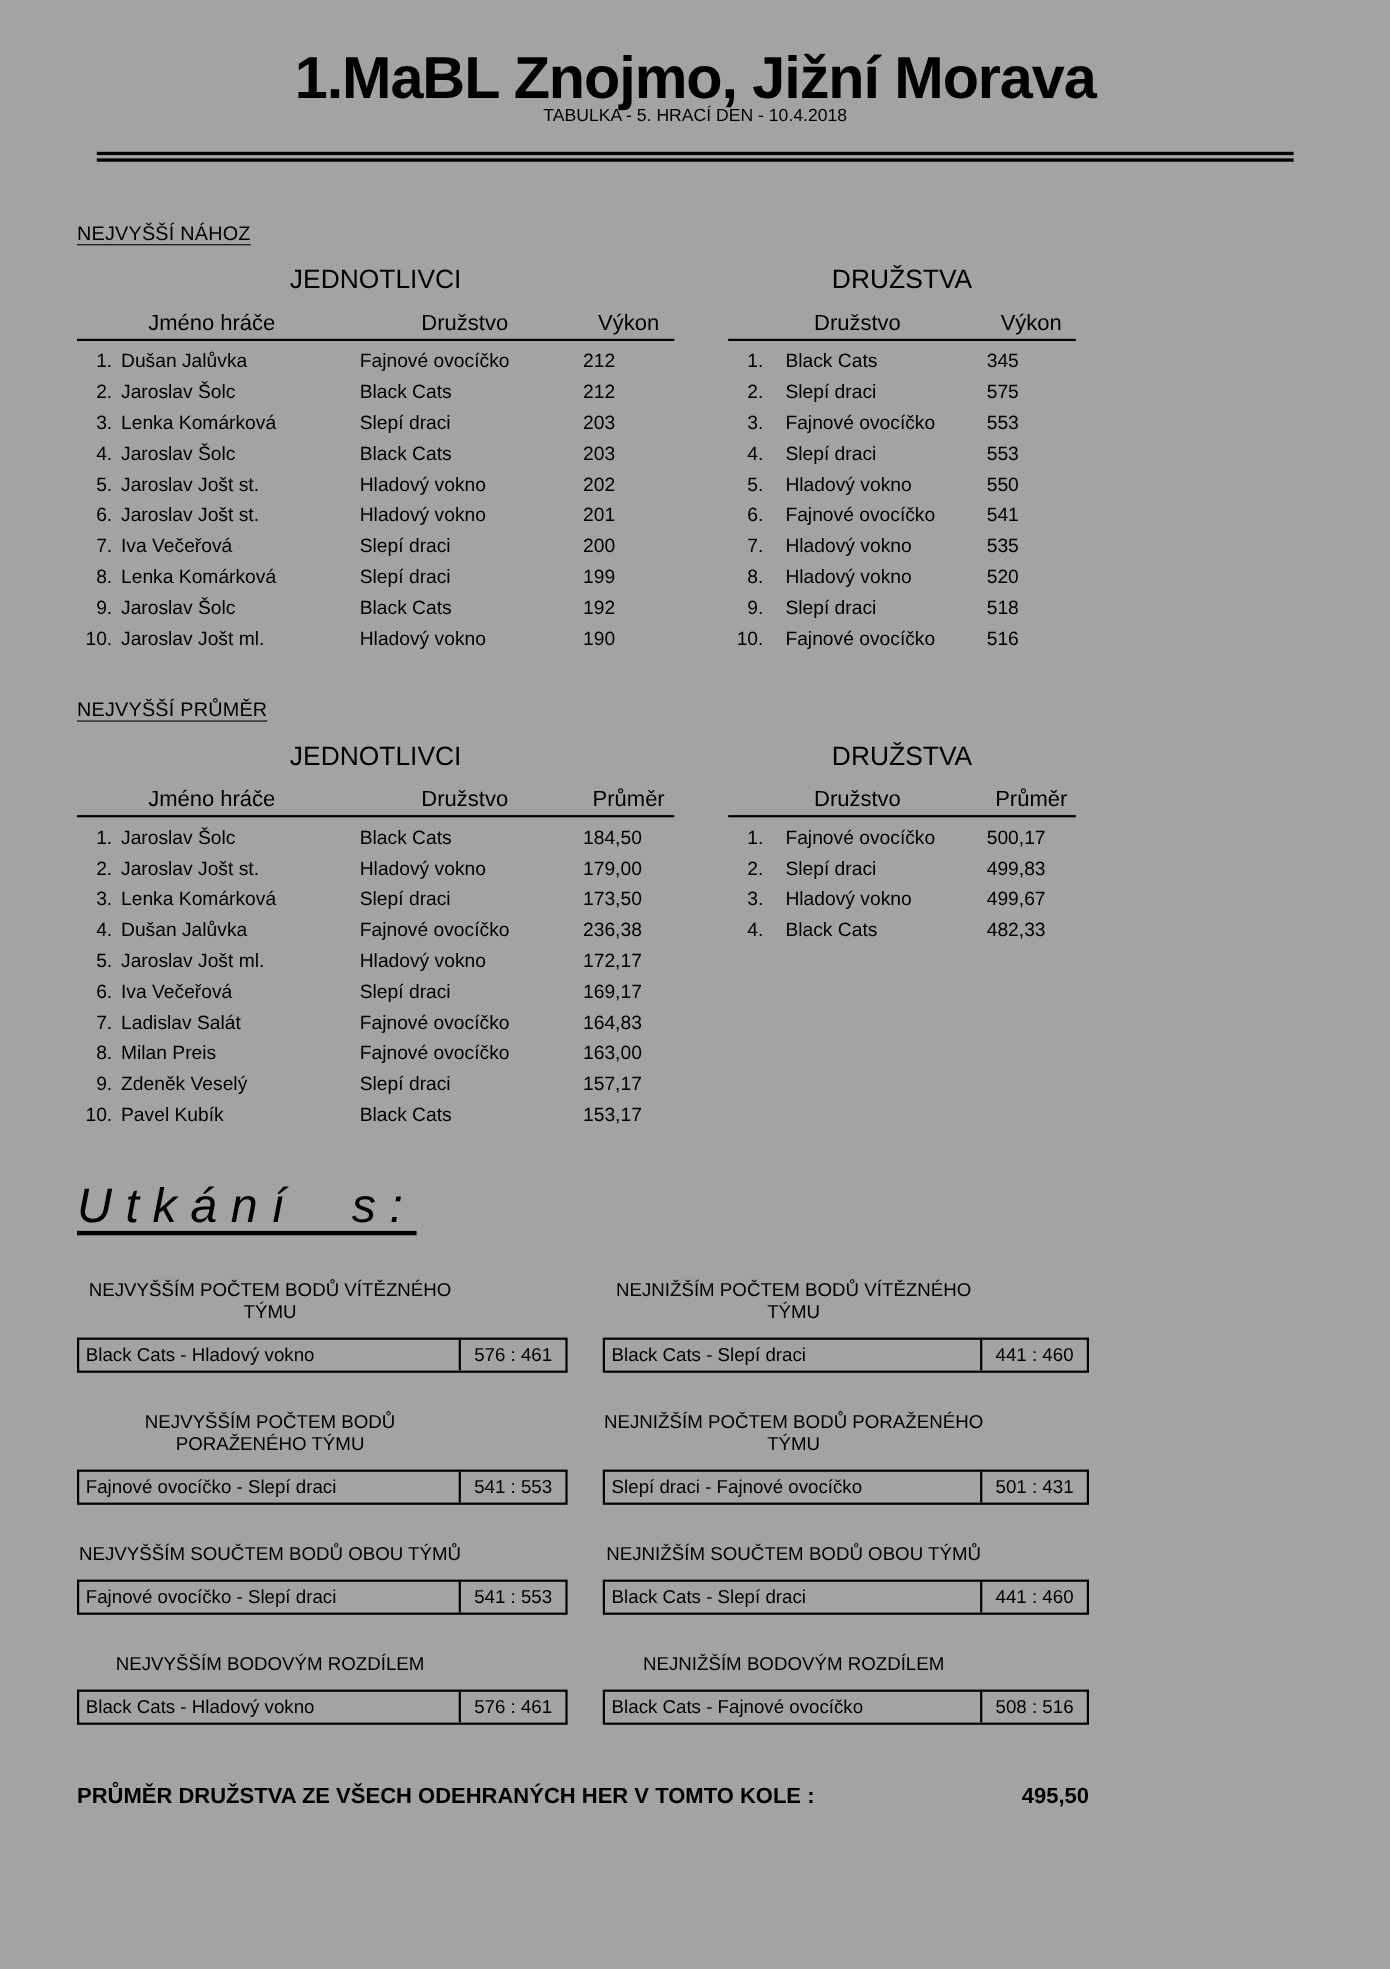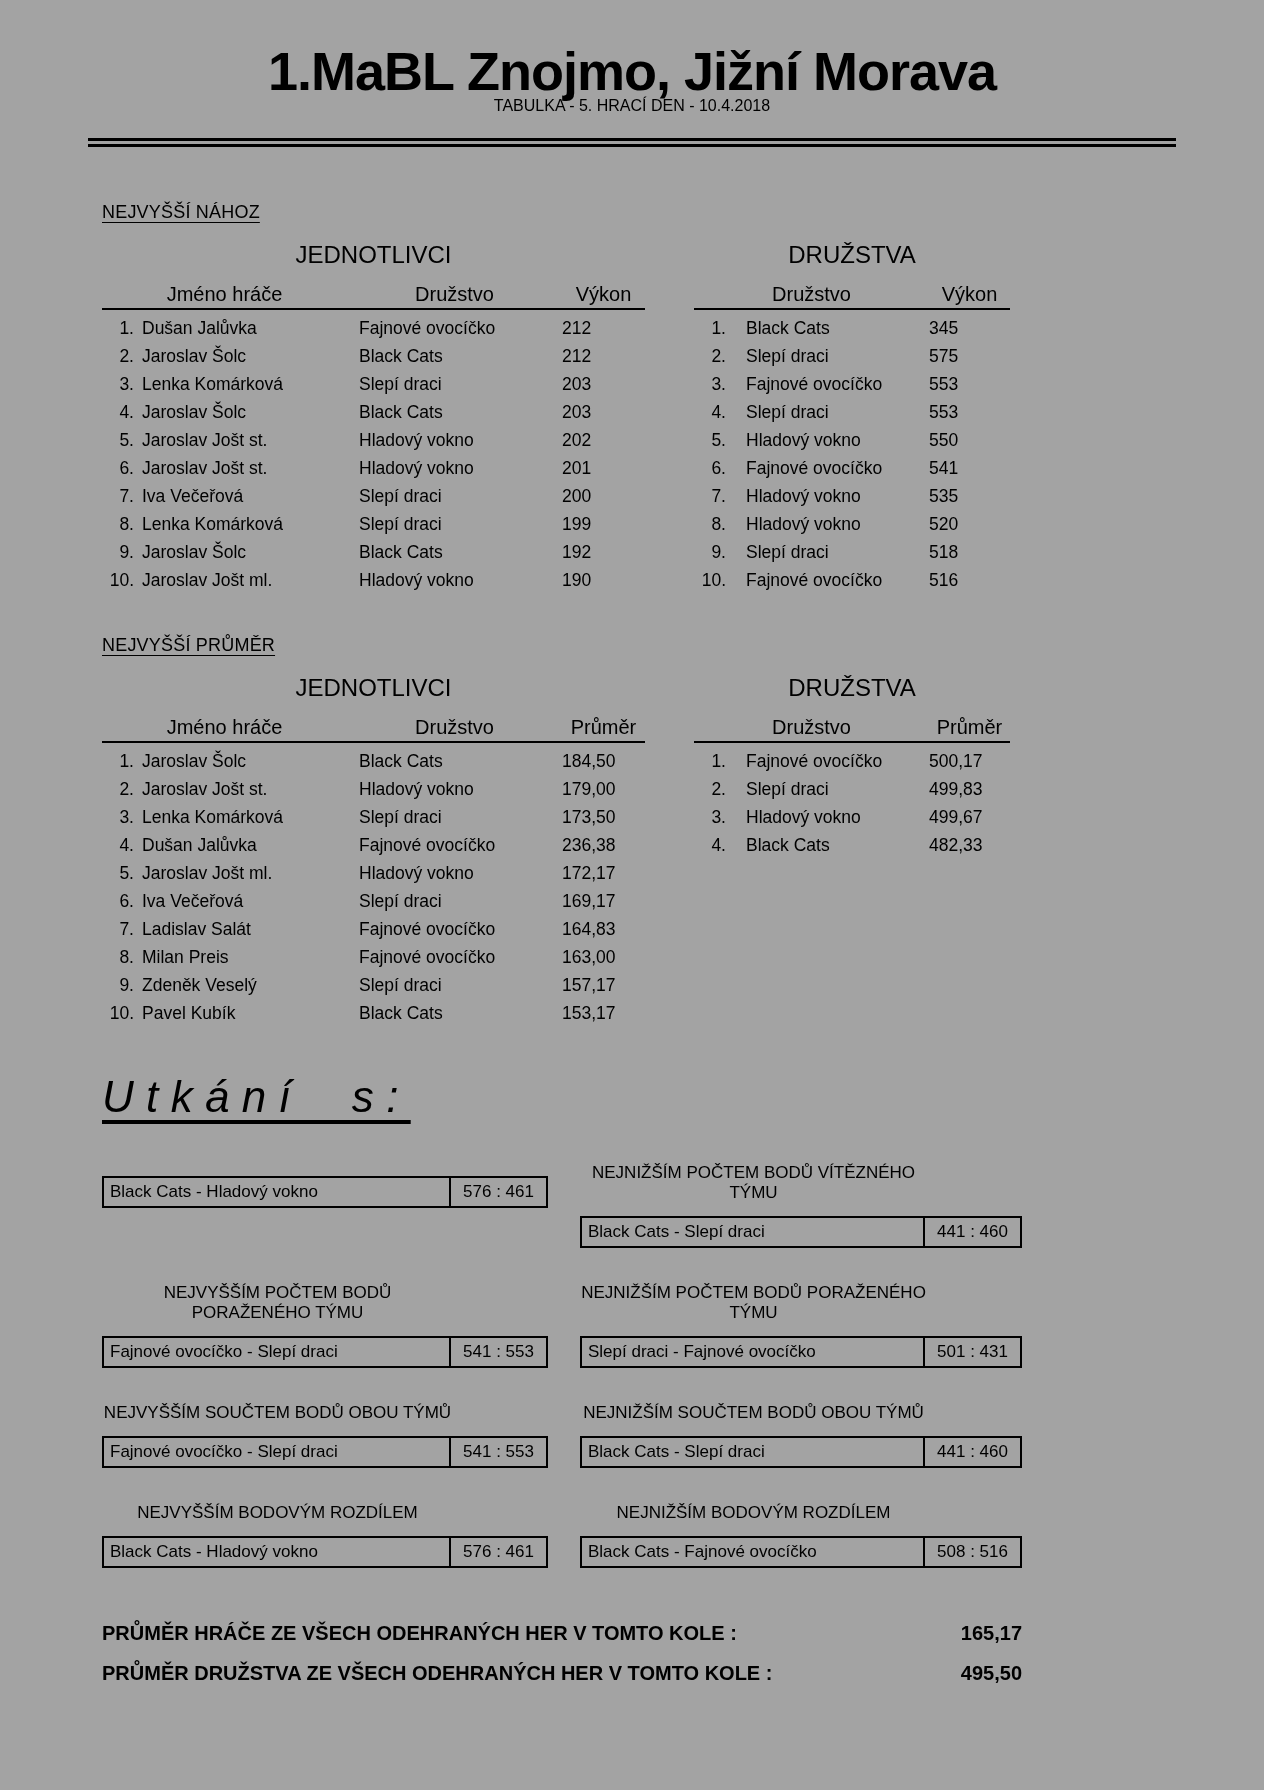--- a/index.html
+++ b/index.html
@@ -11,21 +11,21 @@
     margin-top:44px; text-align:center; font-size:54px; font-weight:bold; line-height:1.0;
     letter-spacing:-1px;
   }
   .page-subtitle {
     text-align:center; font-size:16px; font-weight:normal; line-height:1.0;
   }
   .double-rule {
     margin:24px 88px 0 88px; height:3px;
     border-top:3px solid #000; border-bottom:3px solid #000;
   }
-  .content { margin-left:102px; width:920px; }
+  .content { margin-left:70px; width:920px; }
 
   
   .stat-section { margin-top:54px; }
   .stat-section.second { margin-top:40px; }
   .section-heading {
     font-size:18px; line-height:22px; text-decoration:underline; text-underline-offset:4px;
     letter-spacing:0.2px;
   }
   .tables { display:flex; gap:49px; }
   .tbl-left  { width:543px; }
@@ -361,20 +361,21 @@
             </div>
         </div>
       </div>
     </div>
 
     <div class="utkani-heading">Utkání s:</div>
 
     <div class="boxes">
 
         <div class="box-cell">
+          <div class="box-label">NEJVYŠŠÍM POČTEM BODŮ VÍTĚZNÉHO TÝMU</div>
           <div class="match-box">
             <span class="match-name">Black Cats - Hladový vokno</span>
             <span class="match-score">576 : 461</span>
           </div>
         </div>
 
         <div class="box-cell">
           <div class="box-label">NEJNIŽŠÍM POČTEM BODŮ VÍTĚZNÉHO TÝMU</div>
           <div class="match-box">
             <span class="match-name">Black Cats - Slepí draci</span>
@@ -426,24 +427,20 @@
           <div class="box-label">NEJNIŽŠÍM BODOVÝM ROZDÍLEM</div>
           <div class="match-box">
             <span class="match-name">Black Cats - Fajnové ovocíčko</span>
             <span class="match-score">508 : 516</span>
           </div>
         </div>
       </div>
 
     <div class="summary">
 
-        <div class="summary-row">
-          <span class="summary-label">PRŮMĚR HRÁČE ZE VŠECH ODEHRANÝCH HER V TOMTO KOLE :</span>
-          <span class="summary-value">165,17</span>
-        </div>
 
         <div class="summary-row">
           <span class="summary-label">PRŮMĚR DRUŽSTVA ZE VŠECH ODEHRANÝCH HER V TOMTO KOLE :</span>
           <span class="summary-value">495,50</span>
         </div>
       </div>
 
   </div>
 </div>
 

